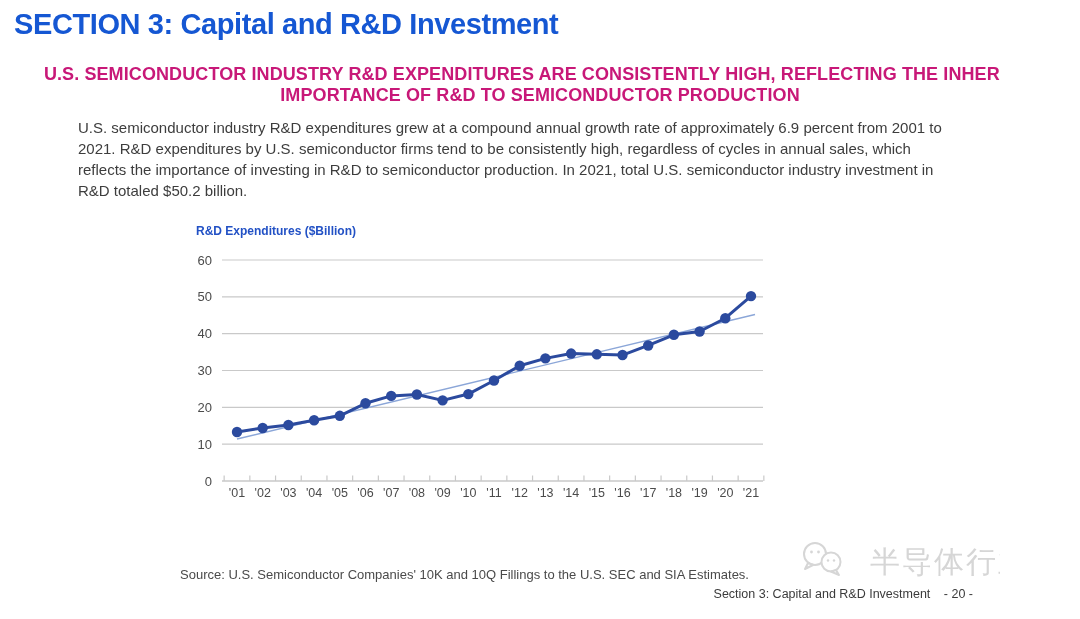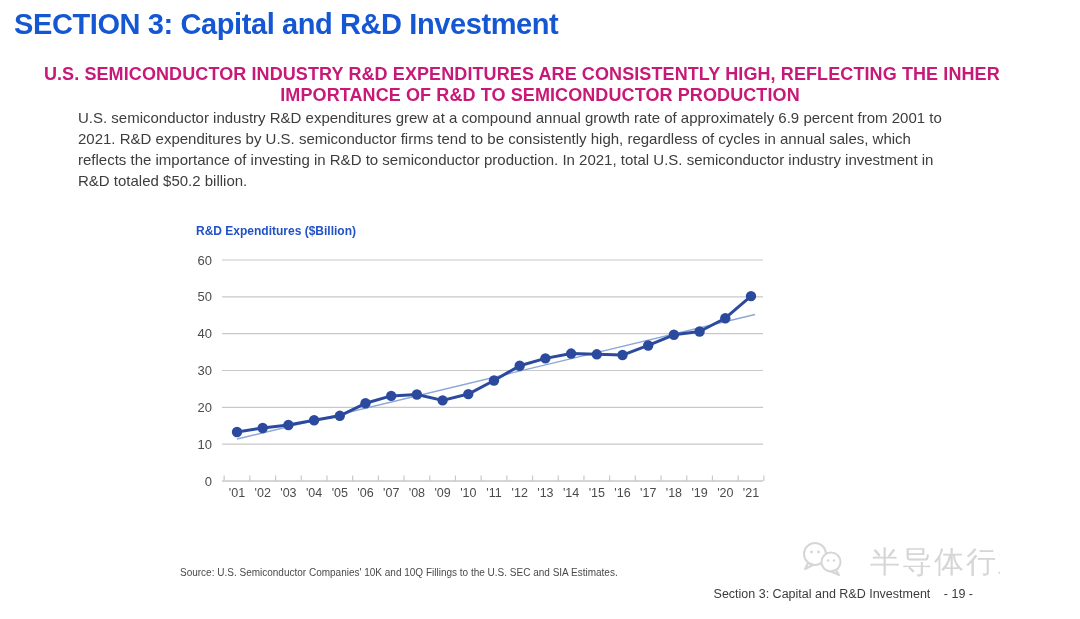--- a/index.html
+++ b/index.html
@@ -12,31 +12,31 @@
     position:absolute; left:14px; top:8px;
     font-size:29px; font-weight:bold; letter-spacing:-0.4px;
     color:#1557d3; white-space:nowrap;
   }
   .subtitle {
     position:absolute; left:10px; top:64px; width:1060px;
     text-align:center; font-size:18px; font-weight:bold;
     color:#c81878; line-height:21px; letter-spacing:0.1px;
   }
   .body-text {
-    position:absolute; left:78px; top:107px; width:868px;
+    position:absolute; left:78px; top:117px; width:868px;
     font-size:15px; color:#3d3d3d; line-height:21px;
   }
   .chart-title {
     position:absolute; left:196px; top:224px;
     font-size:12px; font-weight:bold; color:#2251c5;
   }
   .chart-svg { position:absolute; left:190px; top:252px; }
   .source-note {
     position:absolute; left:180px; top:567px;
-    font-size:10px; color:#4a4a4a;
+    font-size:13px; color:#4a4a4a;
   }
   .watermark {
     position:absolute; left:798px; top:541px; width:260px; height:42px;
     display:flex; align-items:center; gap:20px; color:#d2d2d2;
   }
   .watermark-text {
     font-size:30px; letter-spacing:2px; color:#d6d6d6;
     font-family:"DejaVu Sans", sans-serif; white-space:nowrap;
   }
   .footer-line {
@@ -158,16 +158,16 @@
           <circle cx="30" cy="20.5" r="1.2"></circle>
             <circle cx="36" cy="20.5" r="1.2"></circle>
         </g>
       </svg>
     </span>
     <span class="watermark-text">半导体行业观察</span>
   </div>
 
   <div class="footer-line">
     <span>Section 3: Capital and R&amp;D Investment</span>
-    <span class="pgnum">- 19 -</span>
+    <span class="pgnum">- 20 -</span>
   </div>
 
 </div>
 
 </body></html>

